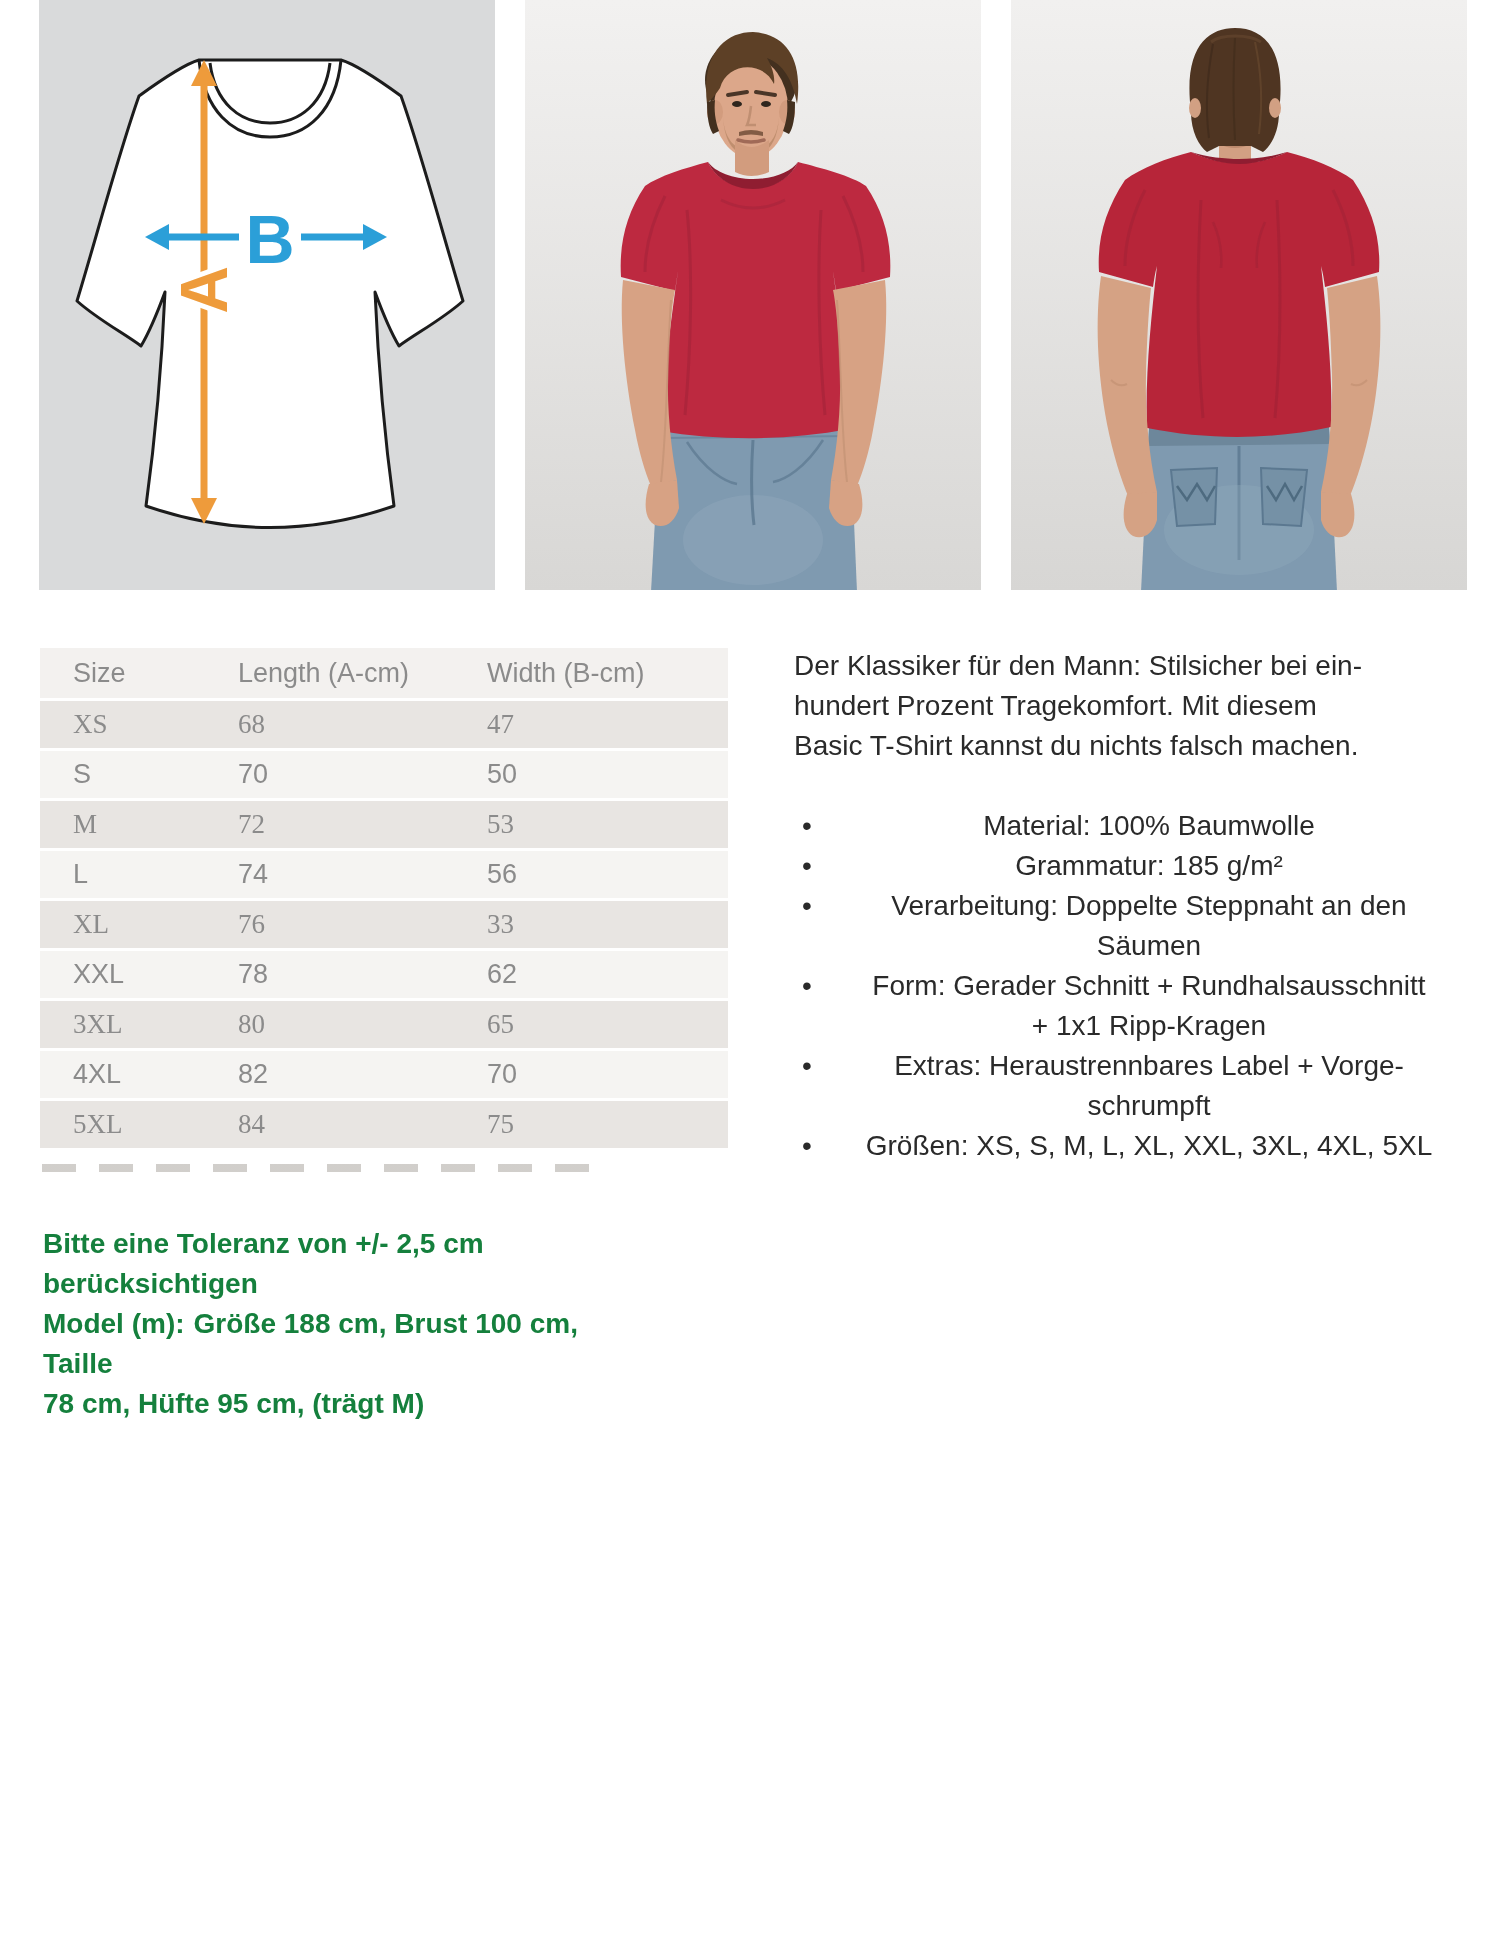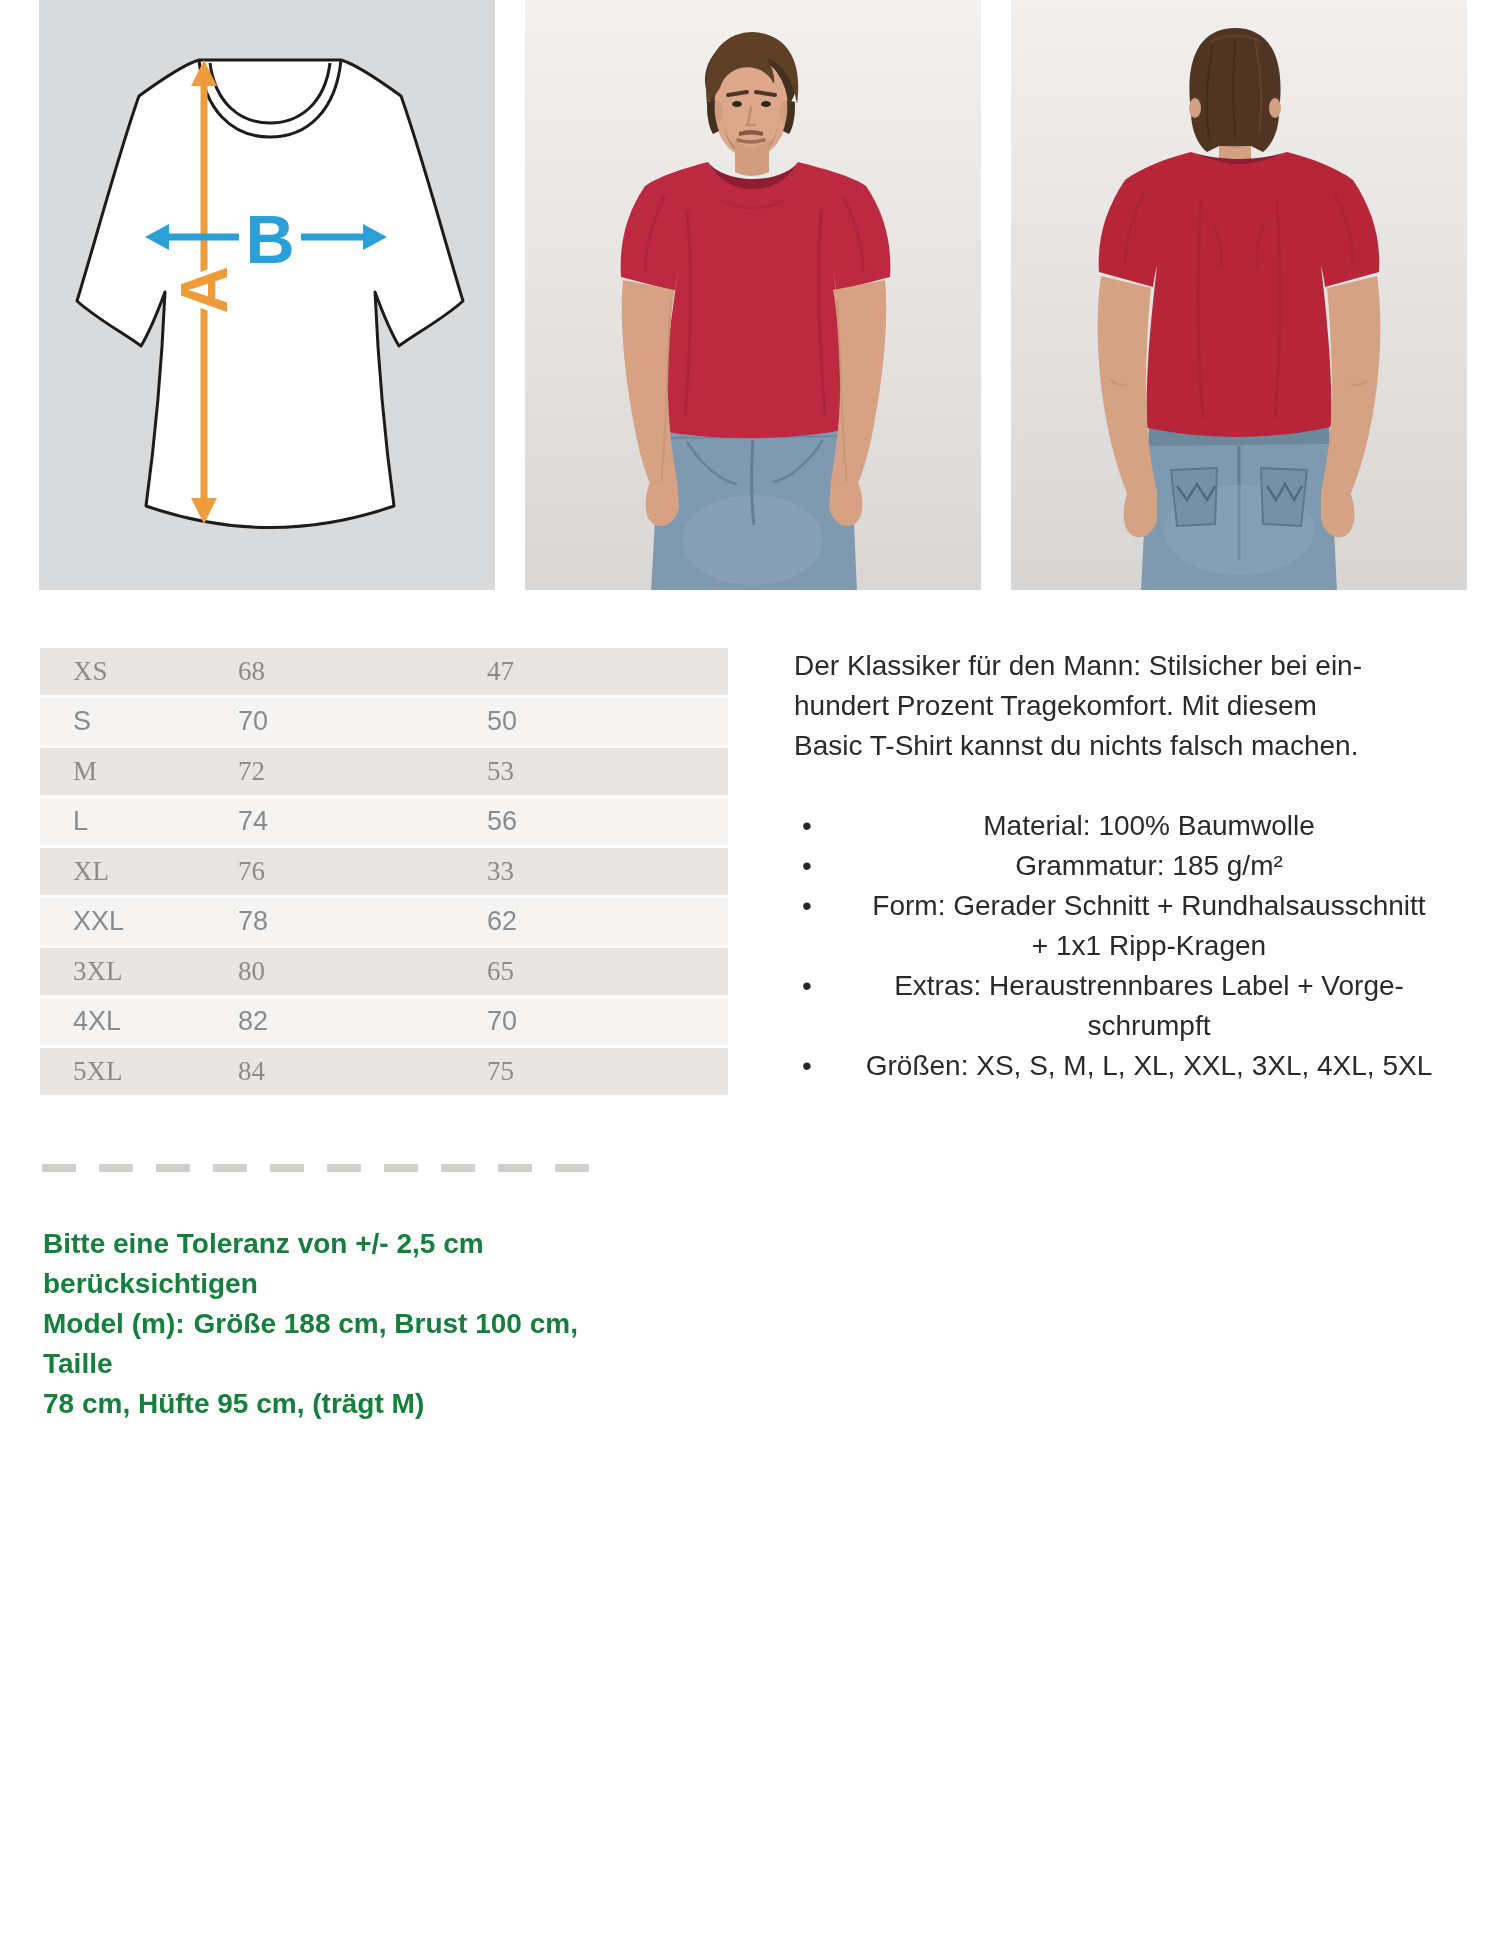--- a/index.html
+++ b/index.html
@@ -213,20 +213,25 @@
         <path d="M116,494 C110,514 112,530 122,536 C132,540 142,534 146,520 L146,492 Z" fill="#d5a284"></path>
         <path d="M340,494 C346,514 344,530 334,536 C324,540 314,534 310,520 L310,492 Z" fill="#d5a284"></path>
         <path d="M100,380 Q108,388 116,384" stroke="#bf8e70" stroke-width="2" fill="none" opacity="0.6"></path>
         <path d="M356,380 Q348,388 340,384" stroke="#bf8e70" stroke-width="2" fill="none" opacity="0.6"></path>
       </g>
     </svg>
   </div>
 </div>
 
 <div class="size-table">
+  <div class="trow head">
+    <div class="tcell">Size</div>
+    <div class="tcell">Length (A-cm)</div>
+    <div class="tcell">Width (B-cm)</div>
+  </div>
   <div class="trow r-dark">
     <div class="tcell">XS</div>
     <div class="tcell">68</div>
     <div class="tcell">47</div>
   </div>
   <div class="trow r-light">
     <div class="tcell">S</div>
     <div class="tcell">70</div>
     <div class="tcell">50</div>
   </div>
@@ -268,20 +273,22 @@
 </div>
 <div class="clipped-row"></div>
 
 <div class="desc">
   <p class="intro">Der Klassiker für den Mann: Stilsicher bei ein-
 hundert Prozent Tragekomfort. Mit diesem
 Basic T-Shirt kannst du nichts falsch machen.</p>
   <ul>
     <li>Material: 100% Baumwolle</li>
     <li>Grammatur: 185 g/m²</li>
+    <li>Verarbeitung: Doppelte Steppnaht an den
+Säumen</li>
     <li>Form: Gerader Schnitt + Rundhalsausschnitt
 + 1x1 Ripp-Kragen</li>
     <li>Extras: Heraustrennbares Label + Vorge-
 schrumpft</li>
     <li>Größen: XS, S, M, L, XL, XXL, 3XL, 4XL, 5XL</li>
   </ul>
 </div>
 
 <div class="notes">
   <p>Bitte eine Toleranz von +/- 2,5 cm berücksichtigen</p>

